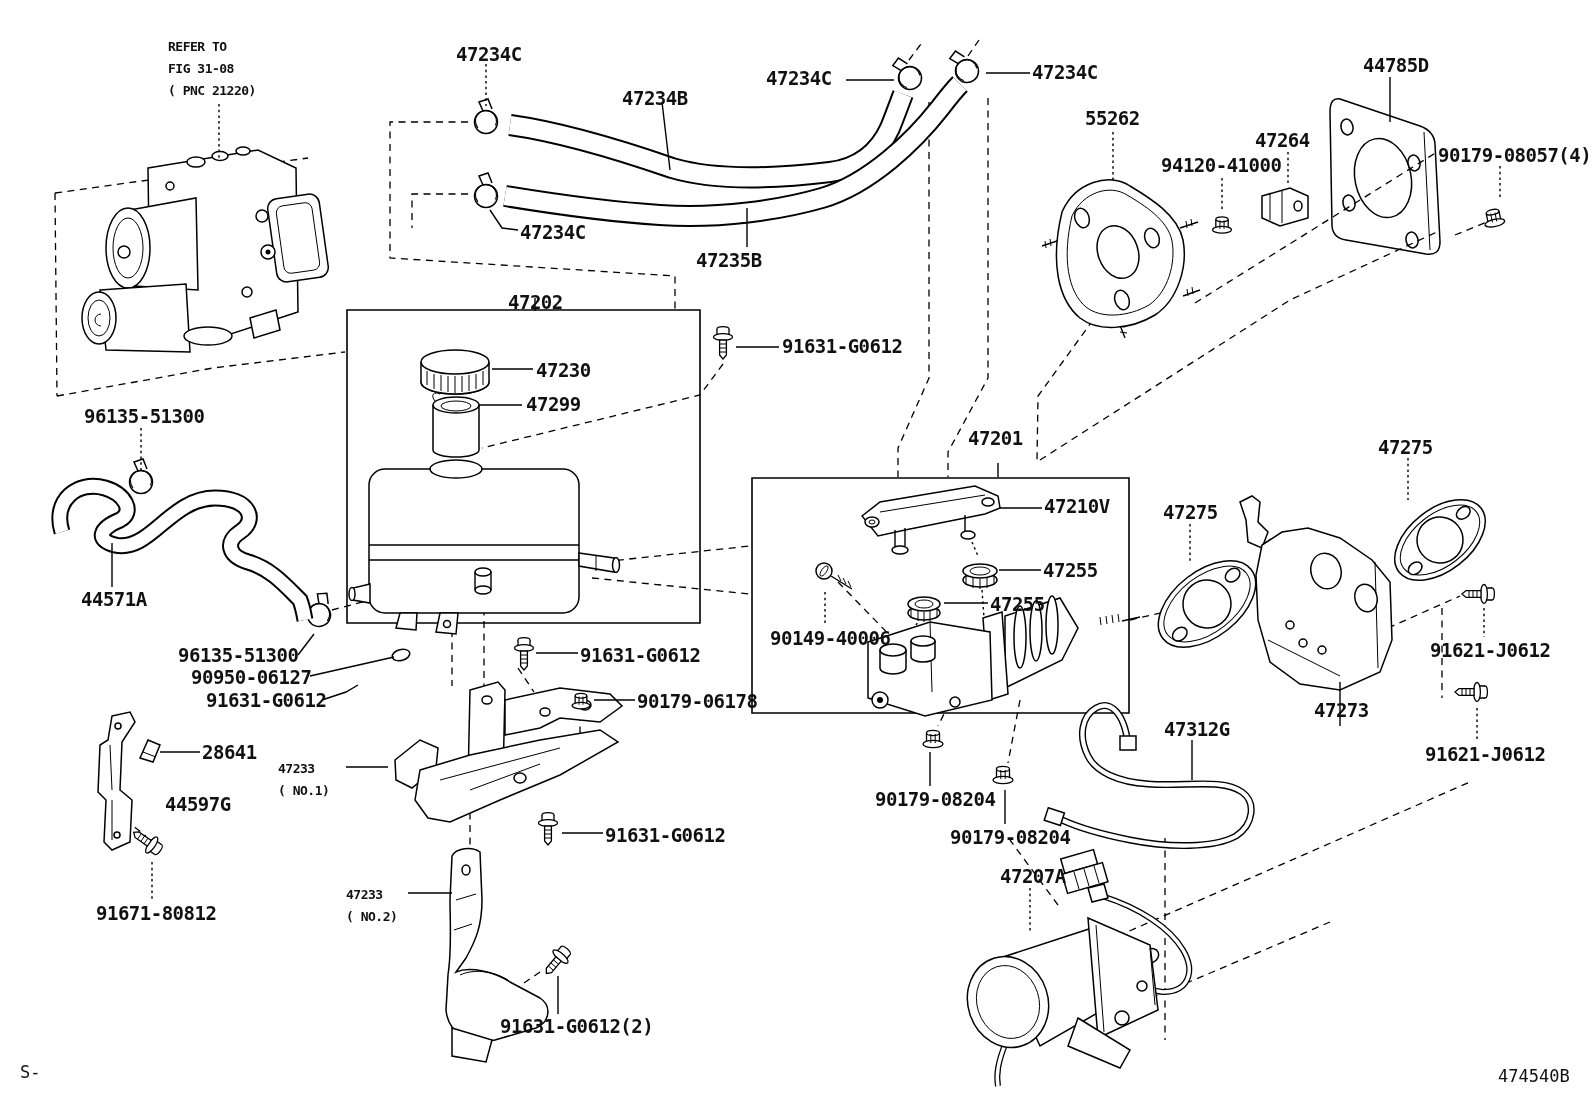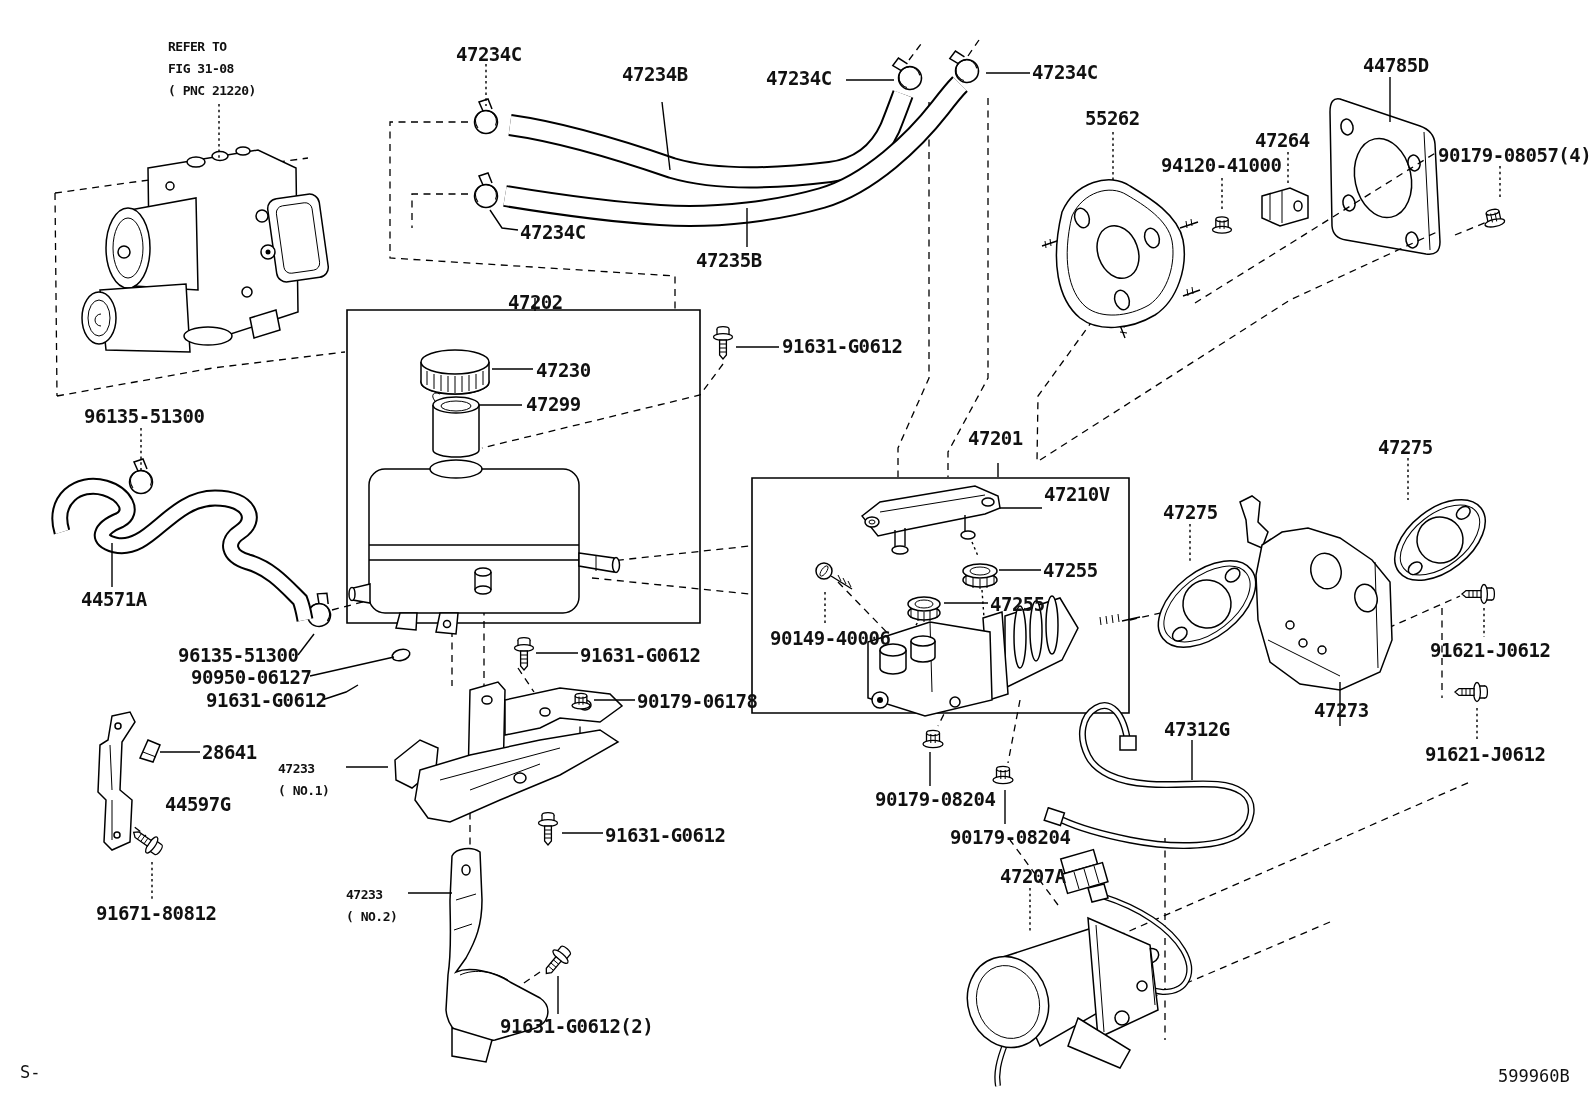--- a/index.html
+++ b/index.html
@@ -381,21 +381,21 @@
   </g>
 </svg>
 
 <div class="lbl2" style="left:168px;top:36px">
   <div>REFER TO</div>
   <div>FIG 31-08</div>
   <div>( PNC 21220)</div>
 </div>
 
 <div class="lbl" style="left:456px;top:44px">47234C</div>
-<div class="lbl" style="left:622px;top:64px">47234B</div>
+<div class="lbl" style="left:622px;top:88px">47234B</div>
 <div class="lbl" style="left:766px;top:68px">47234C</div>
 <div class="lbl" style="left:1032px;top:62px">47234C</div>
 <div class="lbl" style="left:1085px;top:108px">55262</div>
 <div class="lbl" style="left:1161px;top:155px">94120-41000</div>
 <div class="lbl" style="left:1255px;top:130px">47264</div>
 <div class="lbl" style="left:1363px;top:55px">44785D</div>
 <div class="lbl" style="left:1438px;top:145px">90179-08057(4)</div>
 <div class="lbl" style="left:520px;top:222px">47234C</div>
 <div class="lbl" style="left:696px;top:250px">47235B</div>
 <div class="lbl" style="left:508px;top:292px">47202</div>
@@ -418,28 +418,28 @@
 <div class="lbl2" style="left:346px;top:884px">
   <div>47233</div>
   <div>( NO.2)</div>
 </div>
 
 <div class="lbl" style="left:580px;top:645px">91631-G0612</div>
 <div class="lbl" style="left:637px;top:691px">90179-06178</div>
 <div class="lbl" style="left:605px;top:825px">91631-G0612</div>
 <div class="lbl" style="left:500px;top:1016px">91631-G0612(2)</div>
 <div class="lbl" style="left:968px;top:428px">47201</div>
-<div class="lbl" style="left:1044px;top:484px">47210V</div>
+<div class="lbl" style="left:1044px;top:496px">47210V</div>
 <div class="lbl" style="left:1043px;top:560px">47255</div>
 <div class="lbl" style="left:990px;top:594px">47255</div>
 <div class="lbl" style="left:770px;top:628px">90149-40006</div>
 <div class="lbl" style="left:1378px;top:437px">47275</div>
 <div class="lbl" style="left:1163px;top:502px">47275</div>
 <div class="lbl" style="left:1430px;top:640px">91621-J0612</div>
 <div class="lbl" style="left:1425px;top:744px">91621-J0612</div>
 <div class="lbl" style="left:1164px;top:719px">47312G</div>
 <div class="lbl" style="left:1314px;top:700px">47273</div>
 <div class="lbl" style="left:875px;top:789px">90179-08204</div>
 <div class="lbl" style="left:950px;top:827px">90179-08204</div>
 <div class="lbl" style="left:1000px;top:866px">47207A</div>
 
 <div class="ftr" style="left:20px;top:1062px">S-</div>
-<div class="ftr" style="left:1498px;top:1066px">599960B</div>
+<div class="ftr" style="left:1498px;top:1066px">474540B</div>
 
 </body></html>

